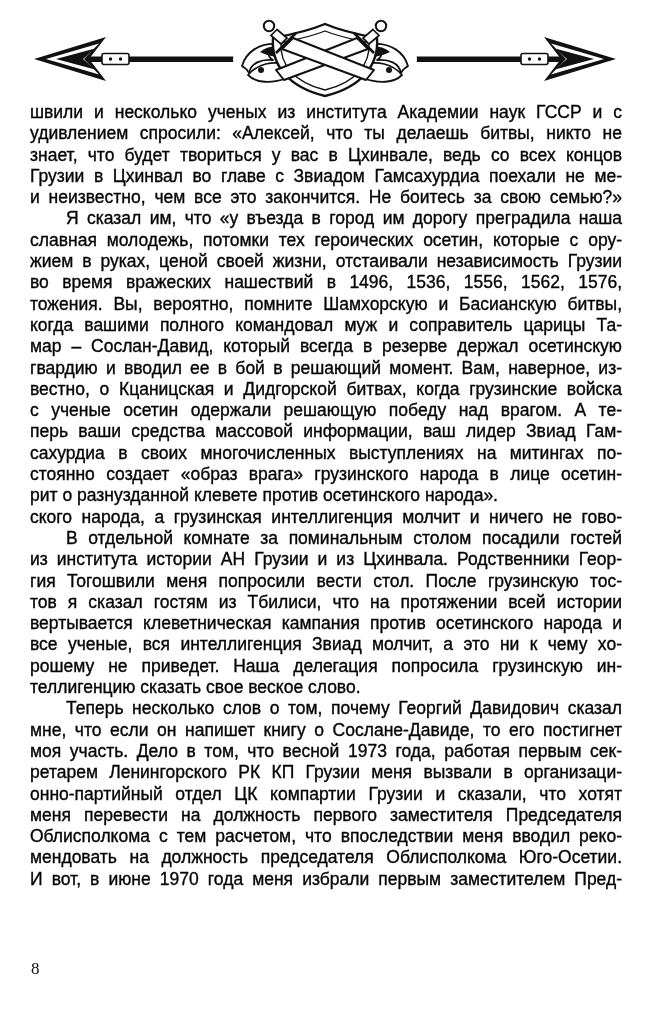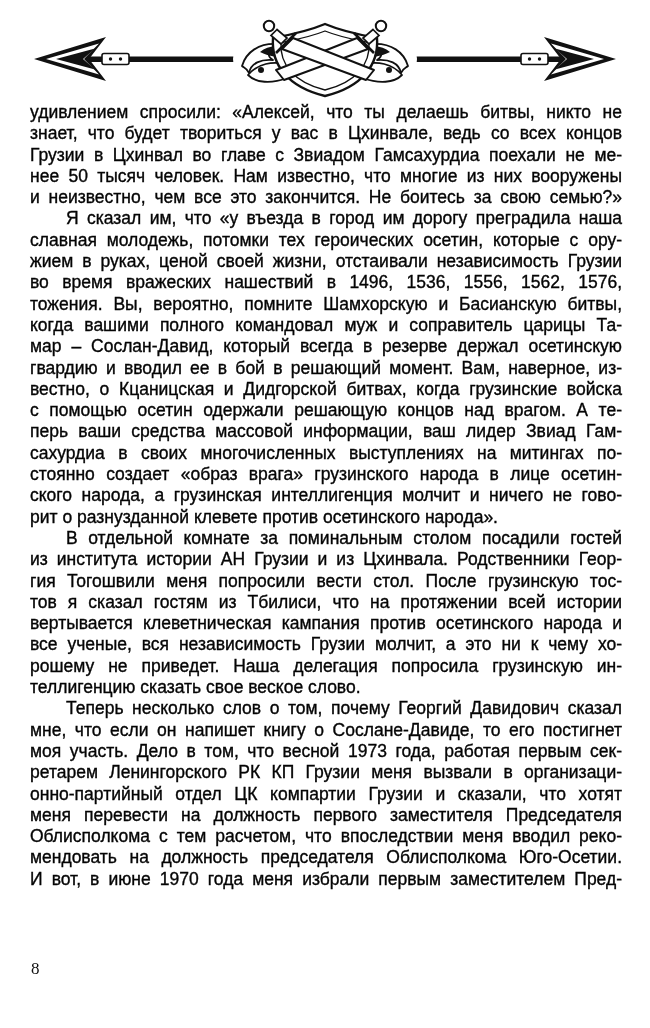--- a/index.html
+++ b/index.html
@@ -101,46 +101,46 @@
         <circle cx="381" cy="22" r="5.2" fill="#fff" stroke="#111" stroke-width="2"></circle>
         <polygon points="373,25.5 379,31.5 369,40 363,34" fill="#fff" stroke="#111" stroke-width="1.7"></polygon>
         <line x1="354" y1="29" x2="374" y2="49" stroke="#111" stroke-width="2.6"></line>
         <polygon points="357,34 368,45 284,76 276,66" fill="#fff" stroke="#111" stroke-width="2" stroke-linejoin="round"></polygon>
       </g>
     </g>
   </svg>
 </div>
 
 <div class="body-text" id="page-text">
+    <div class="line">швили и несколько ученых из института Академии наук ГССР и с</div>
     <div class="line">удивлением спросили: «Алексей, что ты делаешь битвы, никто не</div>
     <div class="line">знает, что будет твориться у вас в Цхинвале, ведь со всех концов</div>
     <div class="line">Грузии в Цхинвал во главе с Звиадом Гамсахурдиа поехали не ме-</div>
-    <div class="line">нее 50 тысяч человек. Нам известно, что многие из них вооружены</div>
     <div class="line">и неизвестно, чем все это закончится. Не боитесь за свою семью?»</div>
     <div class="line indent">Я сказал им, что «у въезда в город им дорогу преградила наша</div>
     <div class="line">славная молодежь, потомки тех героических осетин, которые с ору-</div>
     <div class="line">жием в руках, ценой своей жизни, отстаивали независимость Грузии</div>
     <div class="line">во время вражеских нашествий в 1496, 1536, 1556, 1562, 1576,</div>
     <div class="line">тожения. Вы, вероятно, помните Шамхорскую и Басианскую битвы,</div>
     <div class="line">когда вашими полного командовал муж и соправитель царицы Та-</div>
     <div class="line">мар – Сослан-Давид, который всегда в резерве держал осетинскую</div>
     <div class="line">гвардию и вводил ее в бой в решающий момент. Вам, наверное, из-</div>
     <div class="line">вестно, о Кцаницская и Дидгорской битвах, когда грузинские войска</div>
-    <div class="line">с помощью осетин одержали решающую концов над врагом. А те-</div>
+    <div class="line">с ученые осетин одержали решающую победу над врагом. А те-</div>
     <div class="line">перь ваши средства массовой информации, ваш лидер Звиад Гам-</div>
     <div class="line">сахурдиа в своих многочисленных выступлениях на митингах по-</div>
     <div class="line">стоянно создает «образ врага» грузинского народа в лице осетин-</div>
+    <div class="line endline">рит о разнузданной клевете против осетинского народа».</div>
     <div class="line">ского народа, а грузинская интеллигенция молчит и ничего не гово-</div>
-    <div class="line endline">рит о разнузданной клевете против осетинского народа».</div>
     <div class="line indent">В отдельной комнате за поминальным столом посадили гостей</div>
     <div class="line">из института истории АН Грузии и из Цхинвала. Родственники Геор-</div>
     <div class="line">гия Тогошвили меня попросили вести стол. После грузинскую тос-</div>
     <div class="line">тов я сказал гостям из Тбилиси, что на протяжении всей истории</div>
     <div class="line">вертывается клеветническая кампания против осетинского народа и</div>
-    <div class="line">все ученые, вся независимость Грузии молчит, а это ни к чему хо-</div>
+    <div class="line">все ученые, вся интеллигенция Звиад молчит, а это ни к чему хо-</div>
     <div class="line">рошему не приведет. Наша делегация попросила грузинскую ин-</div>
     <div class="line endline">теллигенцию сказать свое веское слово.</div>
     <div class="line indent">Теперь несколько слов о том, почему Георгий Давидович сказал</div>
     <div class="line">мне, что если он напишет книгу о Сослане-Давиде, то его постигнет</div>
     <div class="line">моя участь. Дело в том, что весной 1973 года, работая первым сек-</div>
     <div class="line">ретарем Ленингорского РК КП Грузии меня вызвали в организаци-</div>
     <div class="line">онно-партийный отдел ЦК компартии Грузии и сказали, что хотят</div>
     <div class="line">меня перевести на должность первого заместителя Председателя</div>
     <div class="line">Облисполкома с тем расчетом, что впоследствии меня вводил реко-</div>
     <div class="line">мендовать на должность председателя Облисполкома Юго-Осетии.</div>

